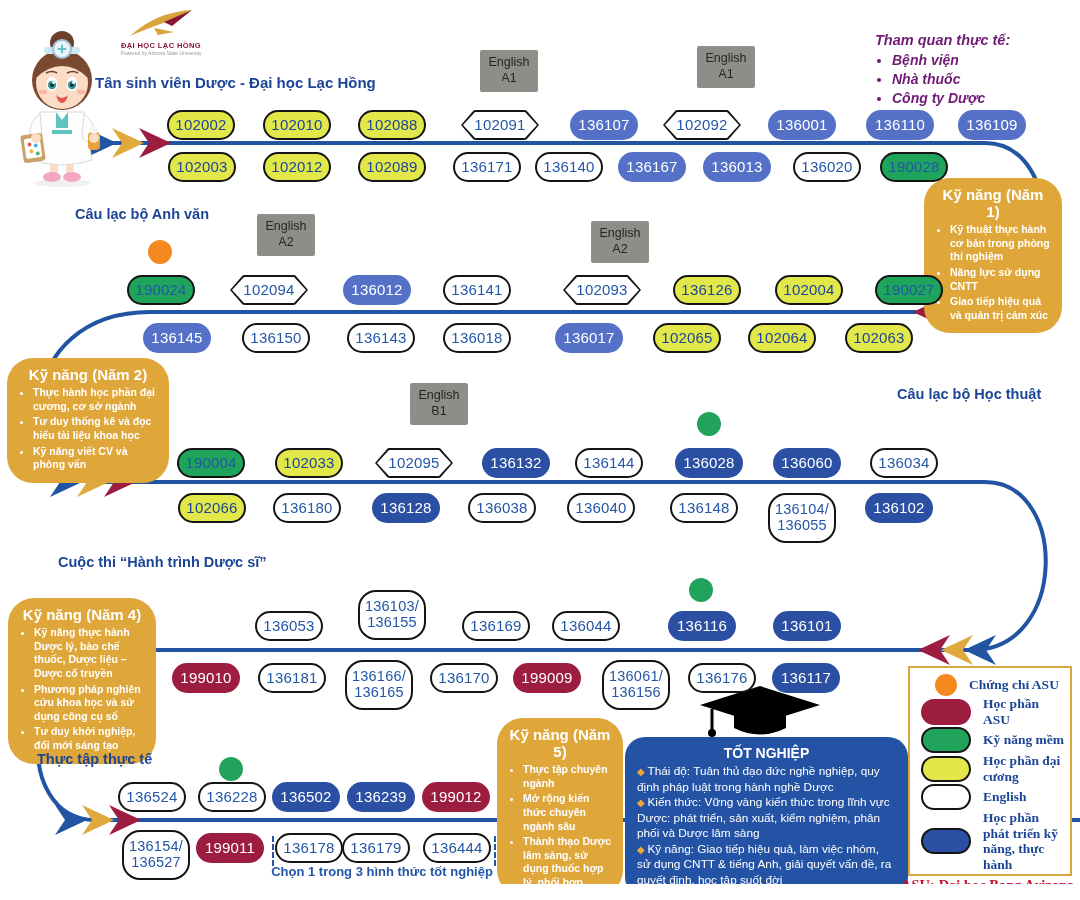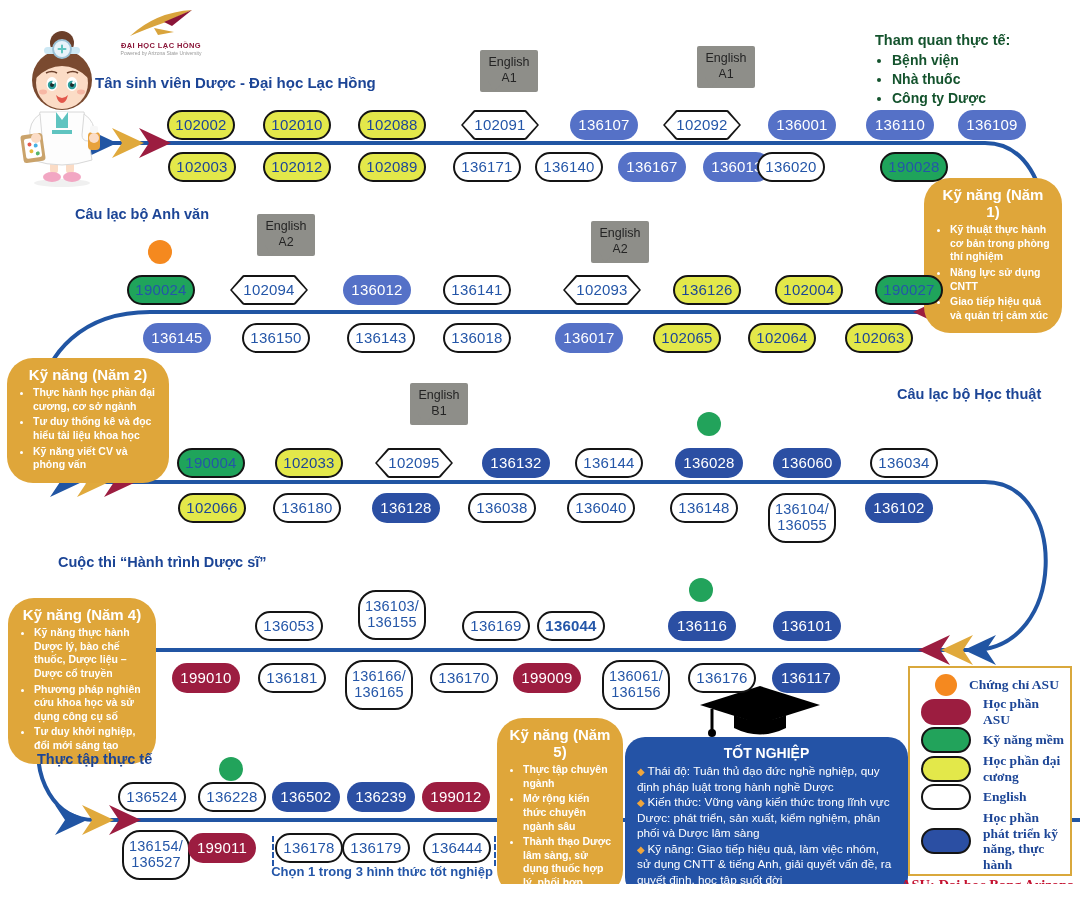--- a/index.html
+++ b/index.html
@@ -5,21 +5,21 @@
   html,body{margin:0;padding:0;background:#fff;}
   #canvas{position:relative;width:1080px;height:884px;background:#fff;overflow:hidden;
           font-family:"Liberation Sans",sans-serif;}
   svg{display:block;}
   #flow-svg{position:absolute;left:0;top:0;z-index:0;}
 
   
   .sec-label{position:absolute;color:#1c4596;font-weight:700;font-size:14.5px;z-index:4;white-space:nowrap;}
 
   
-  #field-trip{position:absolute;left:875px;top:32px;z-index:4;color:#14532d;}
+  #field-trip{position:absolute;left:875px;top:32px;z-index:4;color:#701a75;font-style:italic;}
   #field-trip .ft-title{font-weight:700;font-size:14.5px;}
   #field-trip ul{margin:3px 0 0;padding-left:17px;}
   #field-trip li{font-weight:700;font-size:14px;line-height:1.35;}
 
   
   .pill{position:absolute;width:68px;height:30px;border-radius:16px;display:flex;align-items:center;
         justify-content:center;font-size:15px;font-weight:500;letter-spacing:.2px;box-sizing:border-box;
         white-space:pre-line;text-align:center;line-height:1.1;z-index:4;}
   .pill.h2{height:50px;border-radius:18px;font-size:14.5px;}
   .pill.yellow{background:#e3e84a;border:2px solid #141414;color:#1c4596;}
@@ -279,21 +279,21 @@
       <div class="pill blue" style="left: 768px; top: 110px;">136001</div>
       <div class="pill blue" style="left: 866px; top: 110px;">136110</div>
       <div class="pill blue" style="left: 958px; top: 110px;">136109</div>
       <div class="pill yellow" style="left: 168px; top: 152px;">102003</div>
       <div class="pill yellow" style="left: 263px; top: 152px;">102012</div>
       <div class="pill yellow" style="left: 358px; top: 152px;">102089</div>
       <div class="pill white" style="left: 453px; top: 152px;">136171</div>
       <div class="pill white" style="left: 535px; top: 152px;">136140</div>
       <div class="pill blue" style="left: 618px; top: 152px;">136167</div>
       <div class="pill blue" style="left: 703px; top: 152px;">136013</div>
-      <div class="pill white" style="left: 757px; top: 152px;">136020</div>
+      <div class="pill white" style="left: 793px; top: 152px;">136020</div>
       <div class="pill green" style="left: 880px; top: 152px;">190028</div>
       <div class="pill green" style="left: 127px; top: 275px;">190024</div>
       <div class="pill hex" style="left: 230px; top: 275px;"><span class="hexin">102094</span></div>
       <div class="pill blue" style="left: 343px; top: 275px;">136012</div>
       <div class="pill white" style="left: 443px; top: 275px;">136141</div>
       <div class="pill hex" style="left: 563px; top: 275px;"><span class="hexin">102093</span></div>
       <div class="pill yellow" style="left: 673px; top: 275px;">136126</div>
       <div class="pill yellow" style="left: 775px; top: 275px;">102004</div>
       <div class="pill green" style="left: 875px; top: 275px;">190027</div>
       <div class="pill blue" style="left: 143px; top: 323px;">136145</div>
@@ -318,41 +318,41 @@
       <div class="pill white" style="left: 468px; top: 493px;">136038</div>
       <div class="pill white" style="left: 567px; top: 493px;">136040</div>
       <div class="pill white" style="left: 670px; top: 493px;">136148</div>
       <div class="pill white h2" style="left: 768px; top: 493px; height: 50px;">136104/
 136055</div>
       <div class="pill navy" style="left: 865px; top: 493px;">136102</div>
       <div class="pill white" style="left: 255px; top: 611px;">136053</div>
       <div class="pill white h2" style="left: 358px; top: 590px; height: 50px;">136103/
 136155</div>
       <div class="pill white" style="left: 462px; top: 611px;">136169</div>
-      <div class="pill white" style="left: 537px; top: 611px; font-weight: bold;">136044</div>
+      <div class="pill white" style="left: 552px; top: 611px;">136044</div>
       <div class="pill navy" style="left: 668px; top: 611px;">136116</div>
       <div class="pill navy" style="left: 773px; top: 611px;">136101</div>
       <div class="pill maroon" style="left: 172px; top: 663px;">199010</div>
       <div class="pill white" style="left: 258px; top: 663px;">136181</div>
       <div class="pill white h2" style="left: 345px; top: 660px; height: 50px;">136166/
 136165</div>
       <div class="pill white" style="left: 430px; top: 663px;">136170</div>
       <div class="pill maroon" style="left: 513px; top: 663px;">199009</div>
       <div class="pill white h2" style="left: 602px; top: 660px; height: 50px;">136061/
 136156</div>
       <div class="pill white" style="left: 688px; top: 663px;">136176</div>
       <div class="pill navy" style="left: 772px; top: 663px;">136117</div>
       <div class="pill white" style="left: 118px; top: 782px;">136524</div>
       <div class="pill white" style="left: 198px; top: 782px;">136228</div>
       <div class="pill navy" style="left: 272px; top: 782px;">136502</div>
       <div class="pill navy" style="left: 347px; top: 782px;">136239</div>
       <div class="pill maroon" style="left: 422px; top: 782px;">199012</div>
       <div class="pill white h2" style="left: 122px; top: 830px; height: 50px;">136154/
 136527</div>
-      <div class="pill maroon" style="left: 188px; top: 833px;">199011</div>
+      <div class="pill maroon" style="left: 196px; top: 833px;">199011</div>
       <div class="pill white" style="left: 275px; top: 833px;">136178</div>
       <div class="pill white" style="left: 342px; top: 833px;">136179</div>
       <div class="pill white" style="left: 423px; top: 833px;">136444</div>
     </div>
   <div id="marker-layer">
       <div class="marker orange" style="left: 148px; top: 240px;"></div>
       <div class="marker green" style="left: 697px; top: 412px;"></div>
       <div class="marker green" style="left: 689px; top: 578px;"></div>
       <div class="marker green" style="left: 219px; top: 757px;"></div>
     </div>

